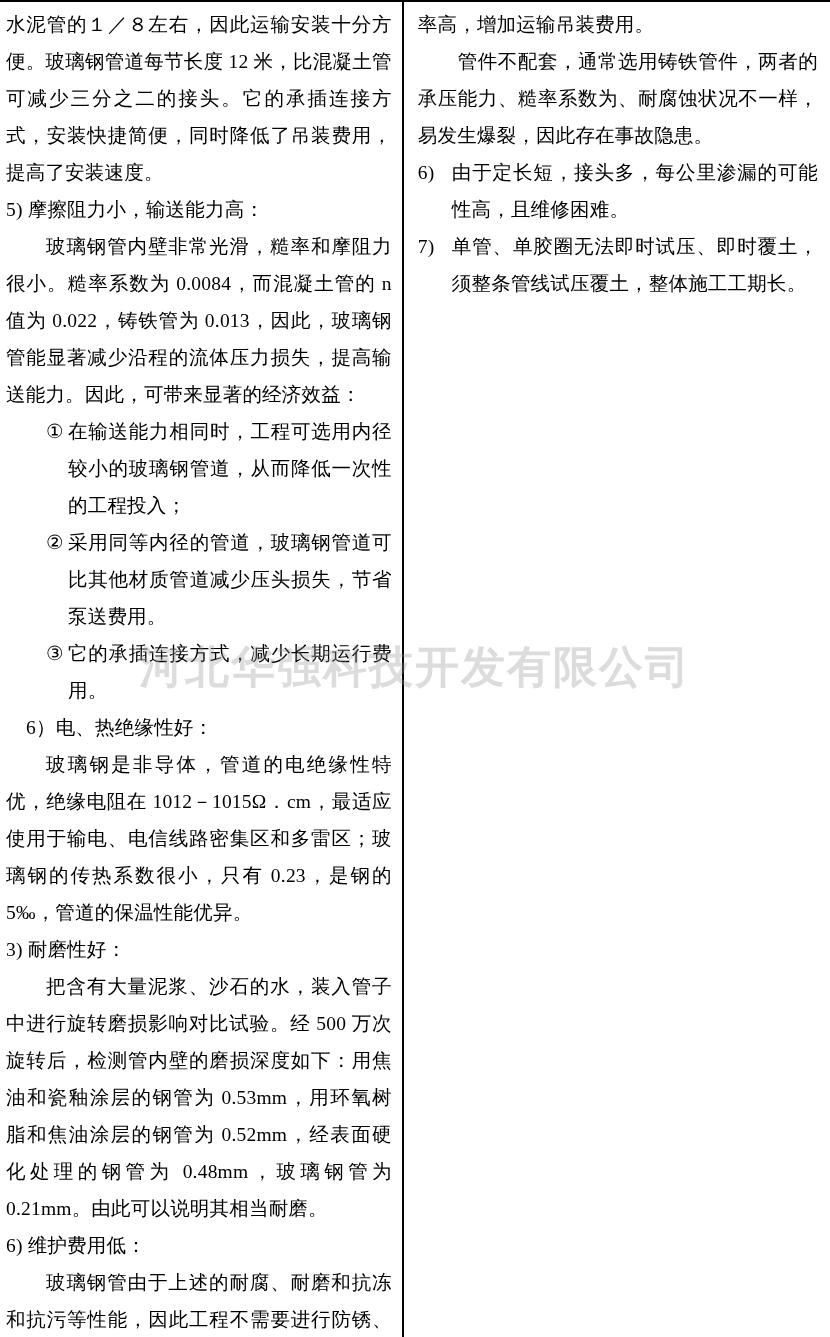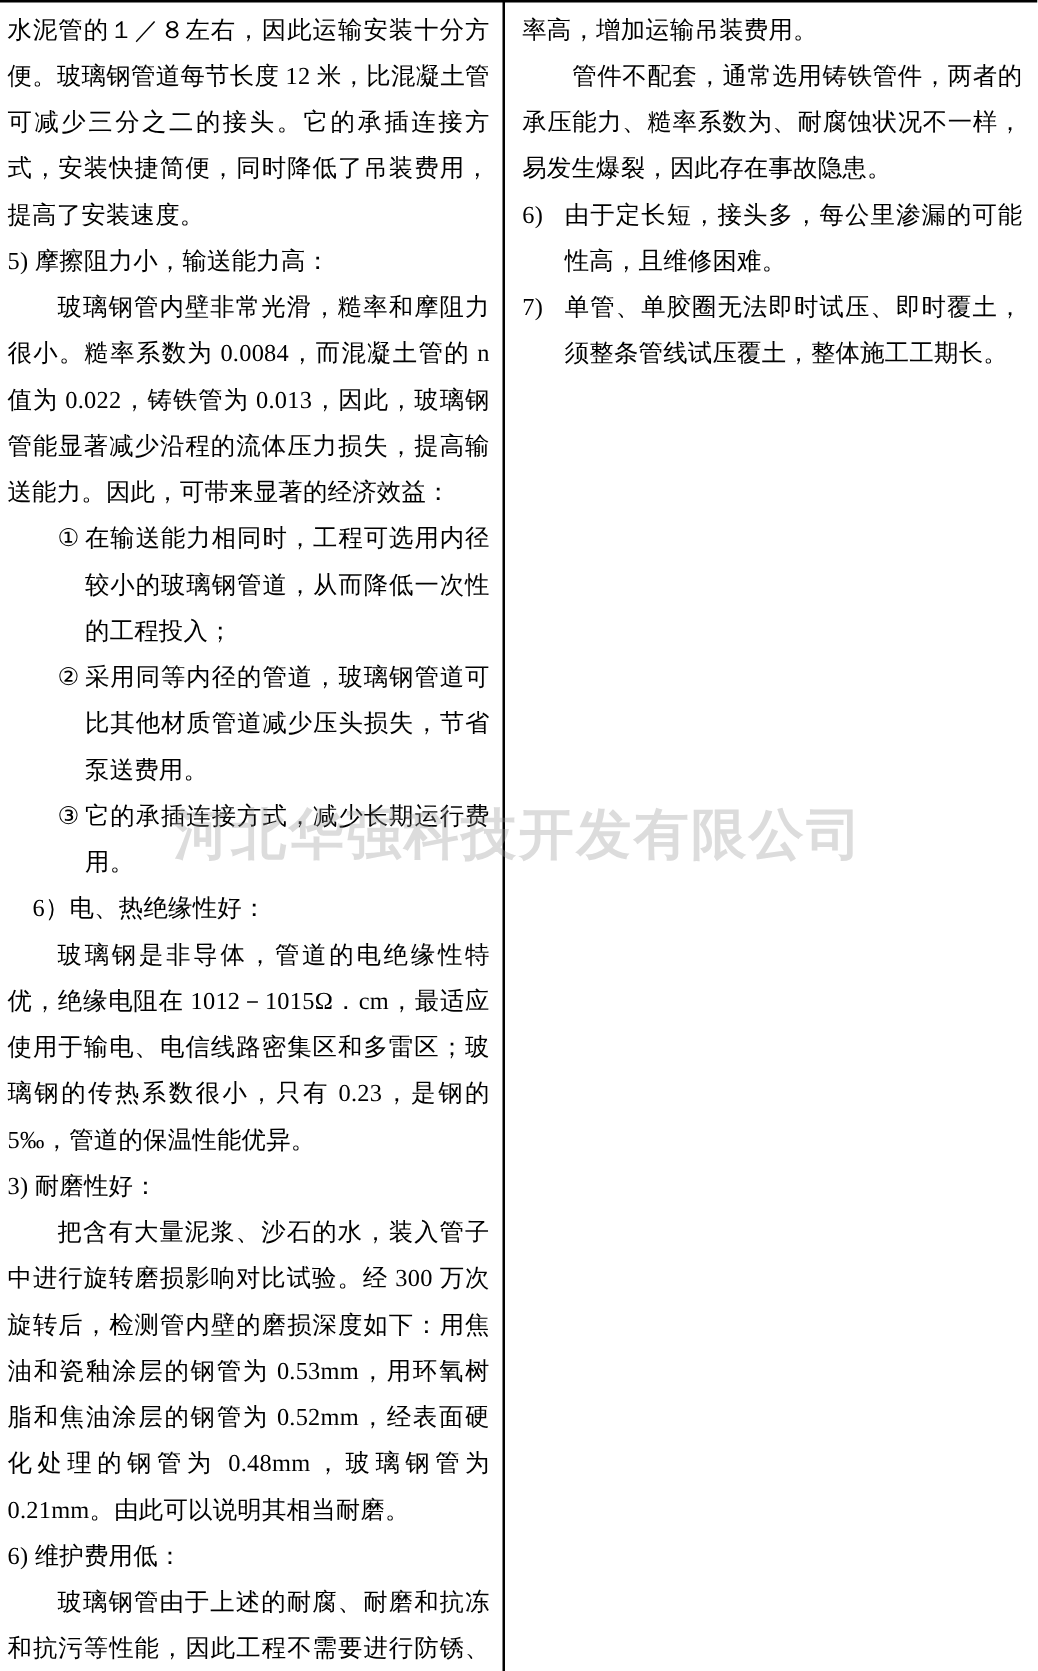--- a/index.html
+++ b/index.html
@@ -135,21 +135,21 @@
       </p>
       <p class="subitem">
         <span class="marker">③</span>
         <span>它的承插连接方式，减少长期运行费用。</span>
       </p>
 
       <p class="indent1">6）电、热绝缘性好：</p>
       <p class="indent2">玻璃钢是非导体，管道的电绝缘性特优，绝缘电阻在 1012－1015Ω．cm，最适应使用于输电、电信线路密集区和多雷区；玻璃钢的传热系数很小，只有 0.23，是钢的 5‰，管道的保温性能优异。</p>
 
       <p class="noindent">3) 耐磨性好：</p>
-      <p class="indent2">把含有大量泥浆、沙石的水，装入管子中进行旋转磨损影响对比试验。经 300 万次旋转后，检测管内壁的磨损深度如下：用焦油和瓷釉涂层的钢管为 0.53mm，用环氧树脂和焦油涂层的钢管为 0.52mm，经表面硬化处理的钢管为 0.48mm，玻璃钢管为 0.21mm。由此可以说明其相当耐磨。</p>
+      <p class="indent2">把含有大量泥浆、沙石的水，装入管子中进行旋转磨损影响对比试验。经 500 万次旋转后，检测管内壁的磨损深度如下：用焦油和瓷釉涂层的钢管为 0.53mm，用环氧树脂和焦油涂层的钢管为 0.52mm，经表面硬化处理的钢管为 0.48mm，玻璃钢管为 0.21mm。由此可以说明其相当耐磨。</p>
 
       <p class="noindent">6) 维护费用低：</p>
       <p class="indent2">玻璃钢管由于上述的耐腐、耐磨和抗冻和抗污等性能，因此工程不需要进行防锈、防污、绝缘、保温等措施和检修。对地埋管无需作阴极保护，可节约工程维护费用７０％以上。</p>
 
     </div>
 
     <div class="col col-right">
       <p class="noindent">率高，增加运输吊装费用。</p>
       <p class="indent2">管件不配套，通常选用铸铁管件，两者的承压能力、糙率系数为、耐腐蚀状况不一样，易发生爆裂，因此存在事故隐患。</p>
 

